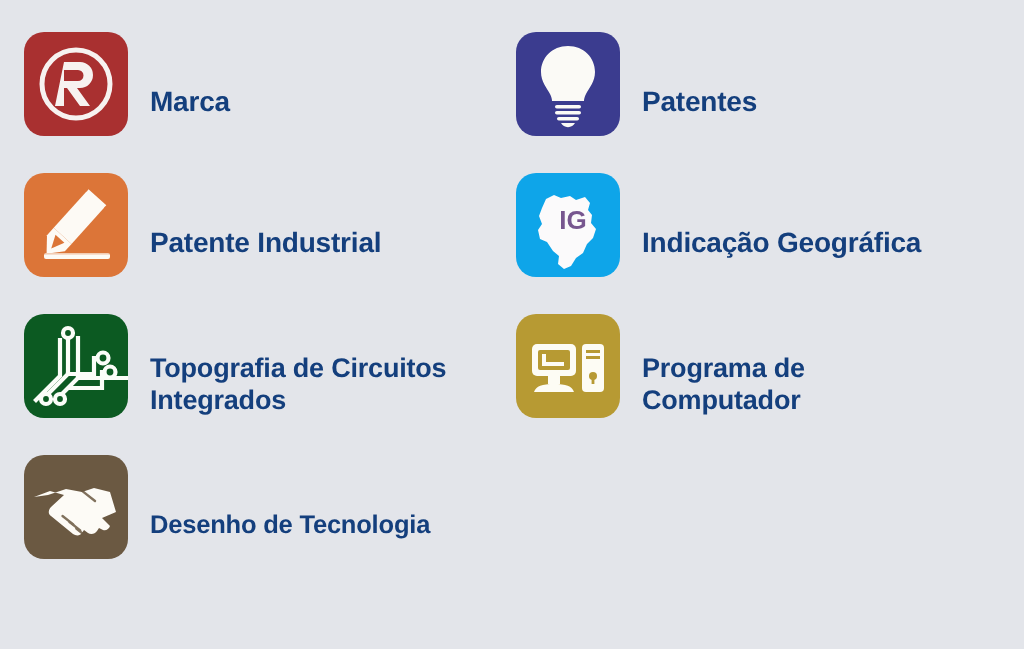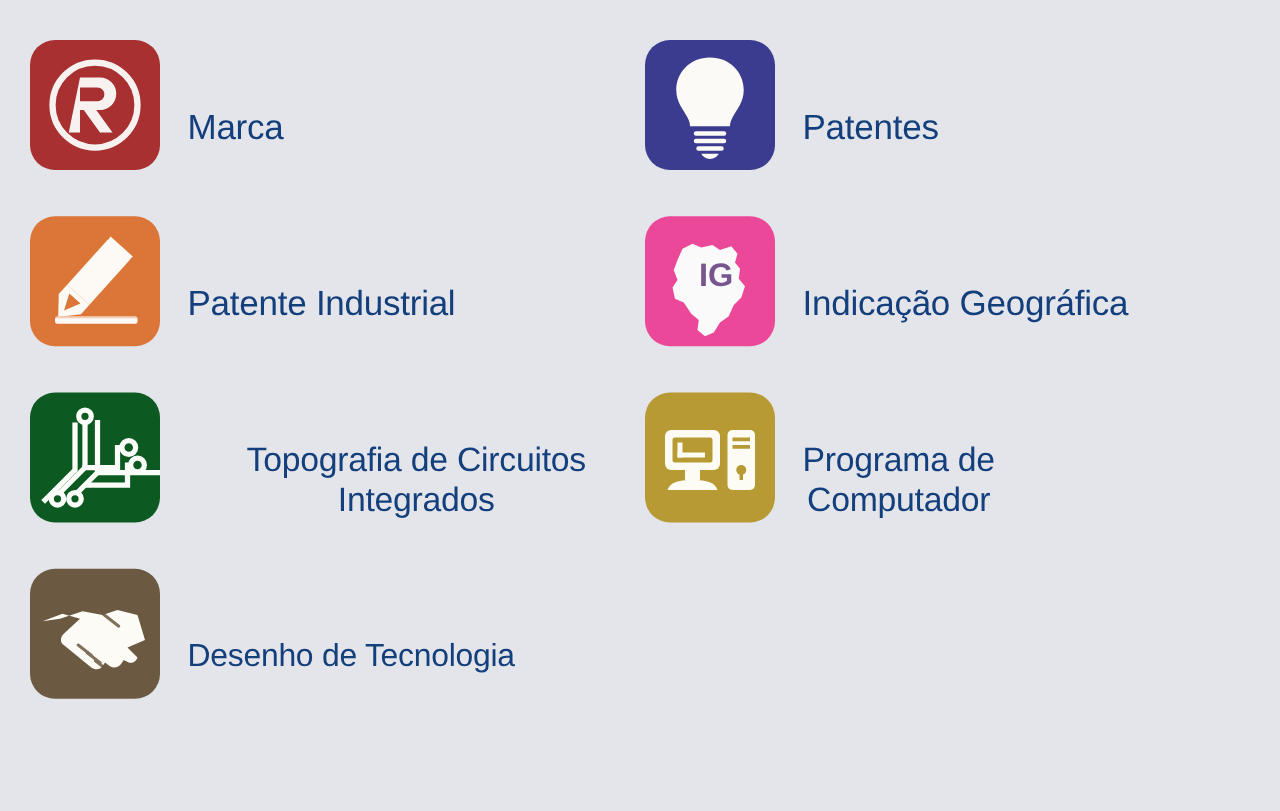--- a/index.html
+++ b/index.html
@@ -46,29 +46,28 @@
     position: relative;
     overflow: hidden;
   }
   .tile svg {
     display: block;
     width: 104px;
     height: 104px;
   }
   .label {
     color: #143f7d;
-    font-weight: normal;
+    font-weight: bold;
     font-size: 27px;
     line-height: 1.15;
     letter-spacing: -0.2px;
     padding-top: 0;
     align-self: center;
     white-space: pre-line;
     text-rendering: geometricPrecision;
-    text-align: center;
   }
   .label.one-line { font-size: 28px; }
   .label.two-line { font-size: 27px; }
   .cell[data-row="3"] .label { font-size: 25.5px; }
 </style>
 </head>
 <body>
 
 <div id="board">
   <div class="grid">
@@ -106,21 +105,21 @@
             <path d="M46 72 h12 l-6 13 Z" fill="#dc7538"></path>
           </g>
           <rect x="20" y="80" width="66" height="6" rx="2" fill="#fdfaf5"></rect>
           <rect x="20" y="80" width="66" height="1.6" fill="#dc7538" opacity="0.35"></rect>
         </svg>
       </div>
       <div class="label one-line">Patente Industrial</div>
     </div>
 
     <div class="cell" data-row="1">
-      <div class="tile" style="background:#ec4899">
+      <div class="tile" style="background:#0ea5e9">
         <svg viewBox="0 0 104 104" aria-hidden="true">
           <path d="M30 26 l8 -4 7 3 9 -2 6 4 9 -3 5 6 -2 7 4 5 -1 8 5 6 -3 9 -6 6 -4 9 -7 5 -5 8 -7 3 -6 -5 1 -8 -6 -5 -6 -9 -7 -3 -2 -9 4 -6 -3 -8 3 -8 Z" fill="#fbfafb"></path>
           <text x="57" y="56" font-family="Liberation Sans, sans-serif" font-size="26" font-weight="bold" fill="#77568f" text-anchor="middle">IG</text>
         </svg>
       </div>
       <div class="label one-line">Indicação Geográfica</div>
     </div>
 
     <div class="cell" data-row="2">
       <div class="tile" style="background:#0c5a22">

